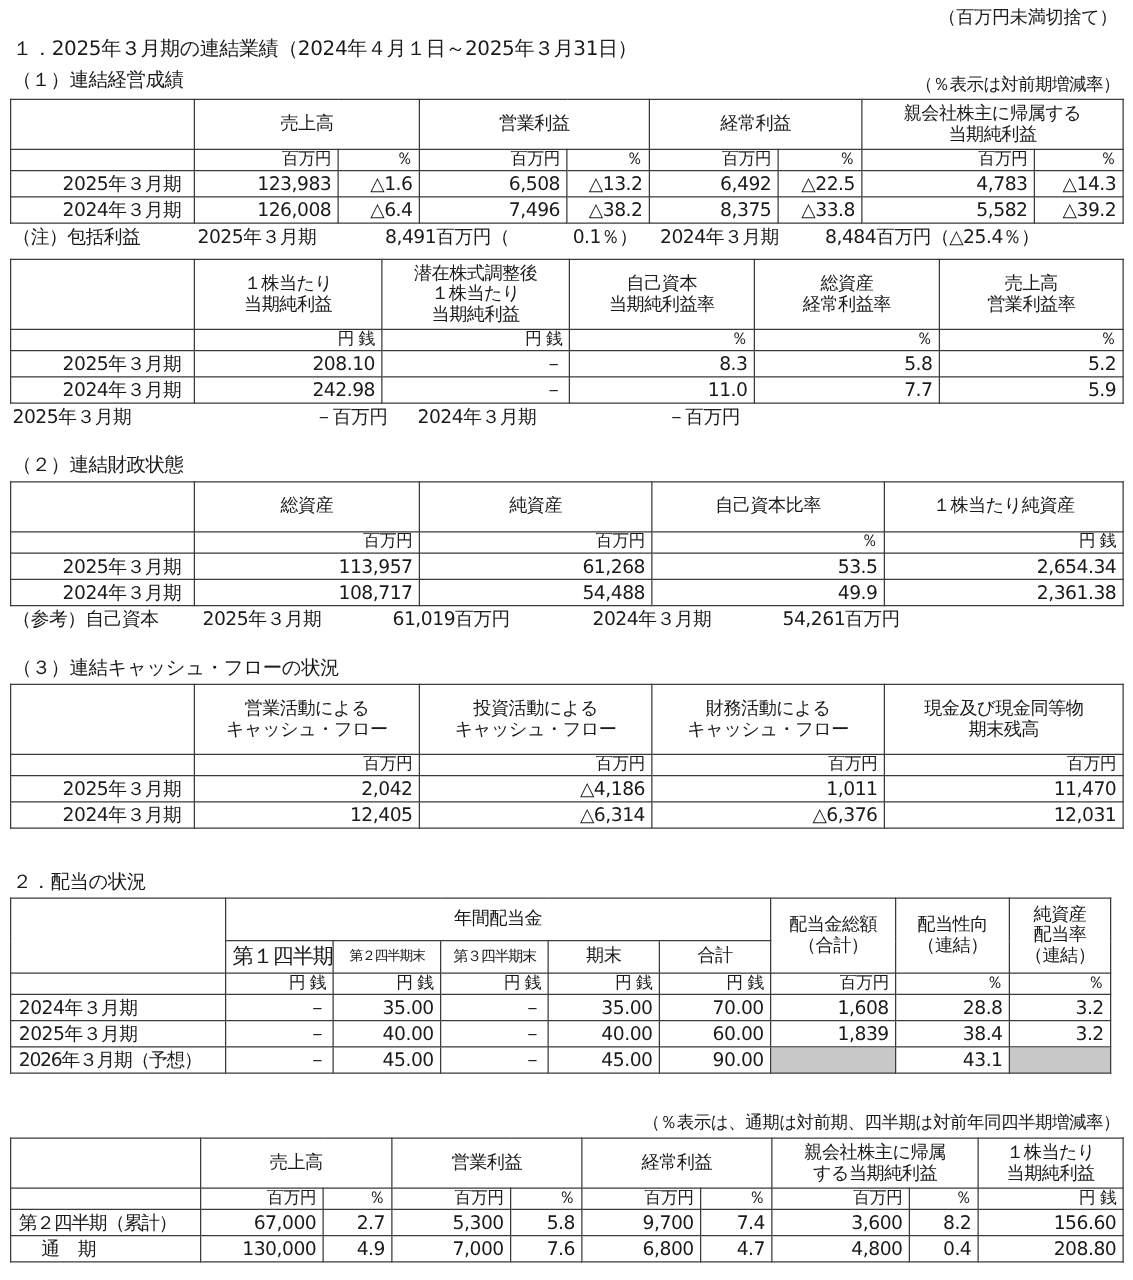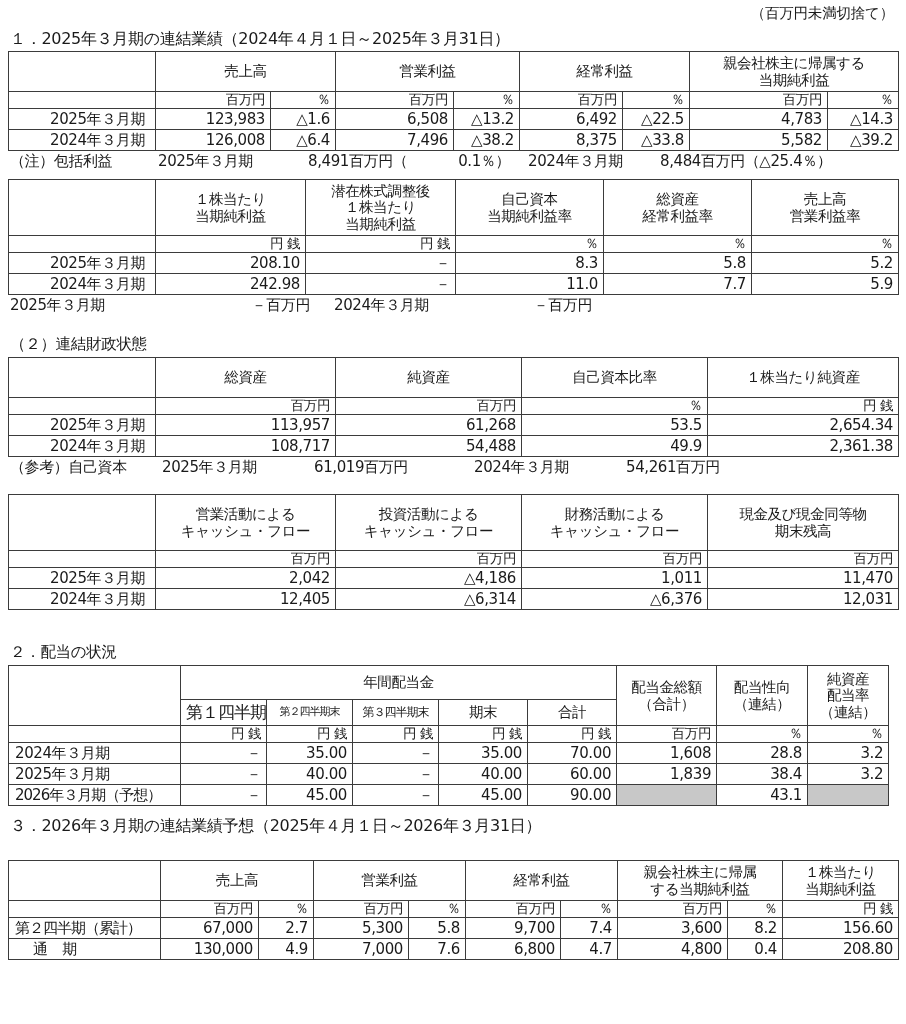--- a/index.html
+++ b/index.html
@@ -93,20 +93,24 @@
 </head>
 <body>
 
 <div class="page">
 
   <div class="topnote">（百万円未満切捨て）</div>
 
   
   <div class="h1">１．2025年３月期の連結業績（2024年４月１日～2025年３月31日）</div>
 
+  <div class="h2row">
+    <div class="h2">（１）連結経営成績</div>
+    <div class="rightnote">（％表示は対前期増減率）</div>
+  </div>
 
   <table class="fin">
     <colgroup>
       <col style="width:147px">
         <col style="width:115px">
         <col style="width:65px">
       <col style="width:118px">
         <col style="width:66px">
       <col style="width:103px">
         <col style="width:67px">
@@ -269,20 +273,21 @@
     <span class="seg" style="width:152px">（参考）自己資本</span>
     <span class="seg" style="width:152px">2025年３月期</span>
     <span class="seg" style="width:160px;text-align:left">61,019百万円</span>
     <span class="seg" style="width:152px">2024年３月期</span>
     <span class="seg">54,261百万円</span>
   </div>
 
   <div class="gap-md"></div>
 
   
+  <div class="h2">（３）連結キャッシュ・フローの状況</div>
 
   <table class="fin">
     <colgroup>
       <col style="width:147px">
         <col style="width:180px">
         <col style="width:186px">
       <col style="width:186px">
         <col style="width:191px">
     </colgroup>
     <tbody>
@@ -392,23 +397,23 @@
       <td class="num shaded"></td>
       <td class="num">43.1</td>
       <td class="num shaded"></td>
     </tr>
   </tbody>
     </table>
 
   <div class="gap-sm"></div>
 
   
-  <div class="h1">３．2026年３月期の連結業績予想（2025年４月１日～2026年３月31日）</div>
 
   <div style="height:22px"></div>
+  <div class="rightnote" style="text-align:right;margin-bottom:3px;">（％表示は、通期は対前期、四半期は対前年同四半期増減率）</div>
 
   <table class="fin">
     <colgroup>
       <col style="width:152px">
         <col style="width:98px">
         <col style="width:55px">
       <col style="width:95px">
         <col style="width:57px">
       <col style="width:95px">
         <col style="width:57px">

